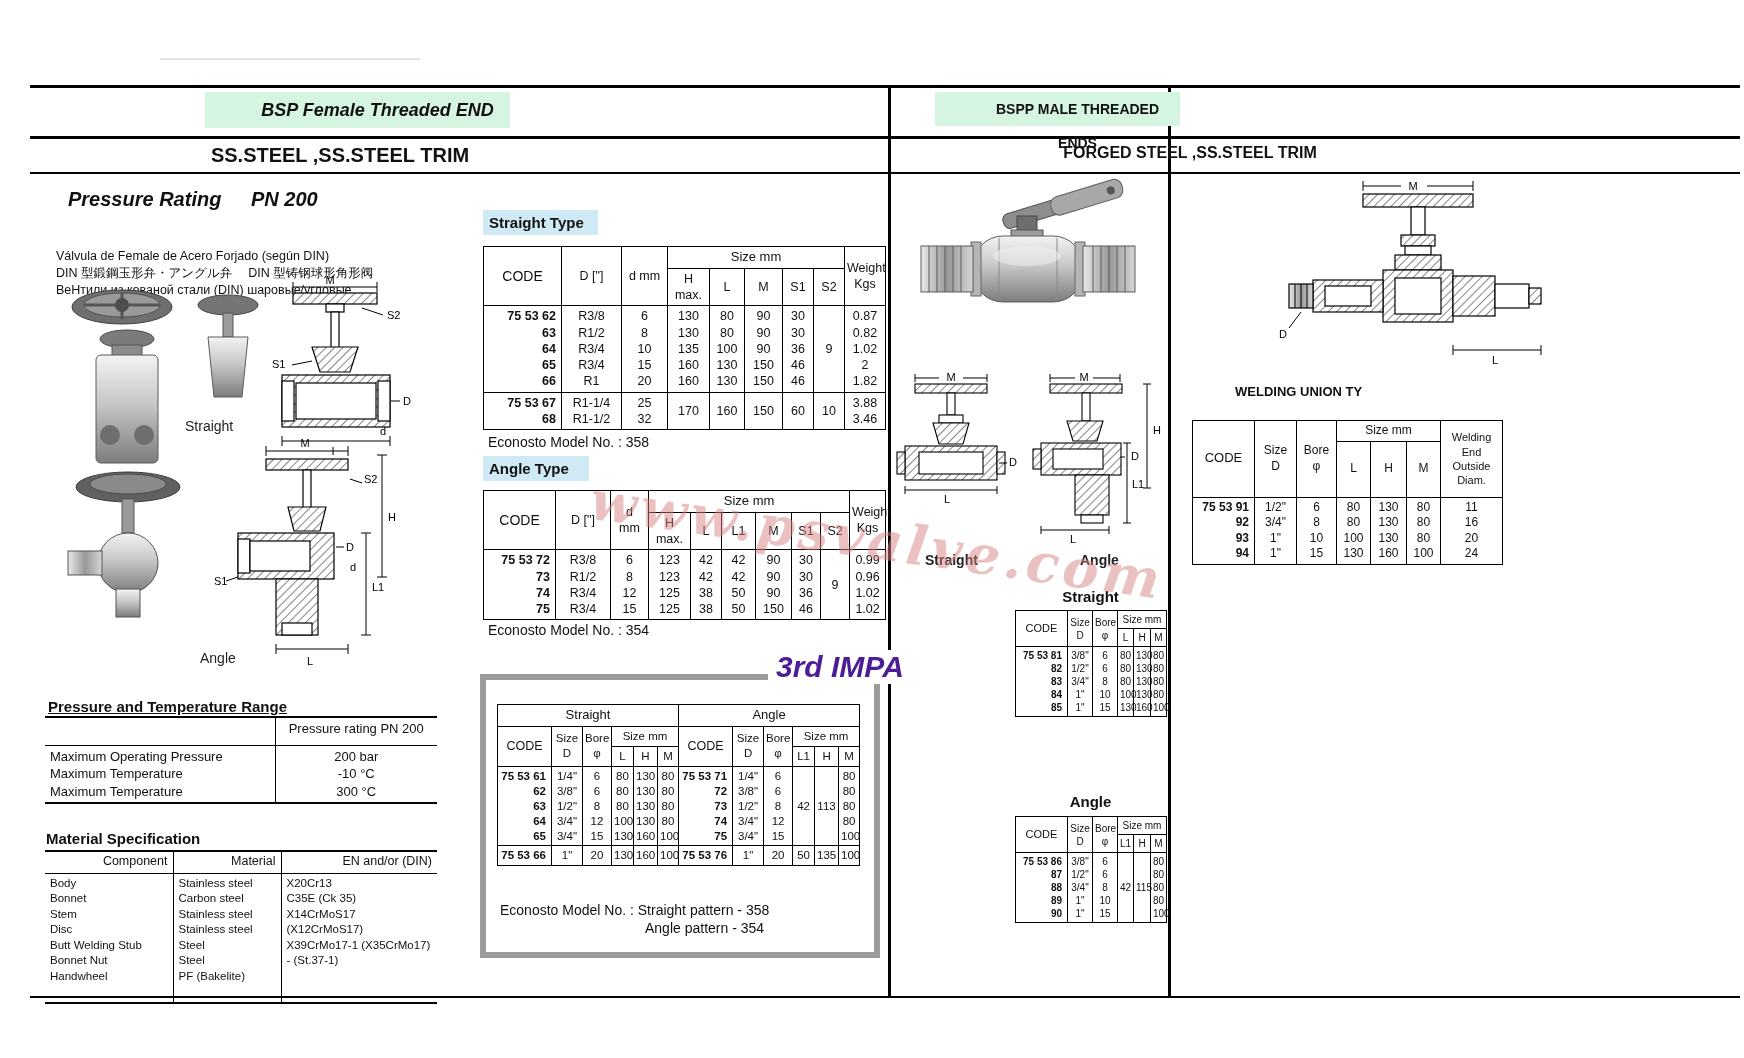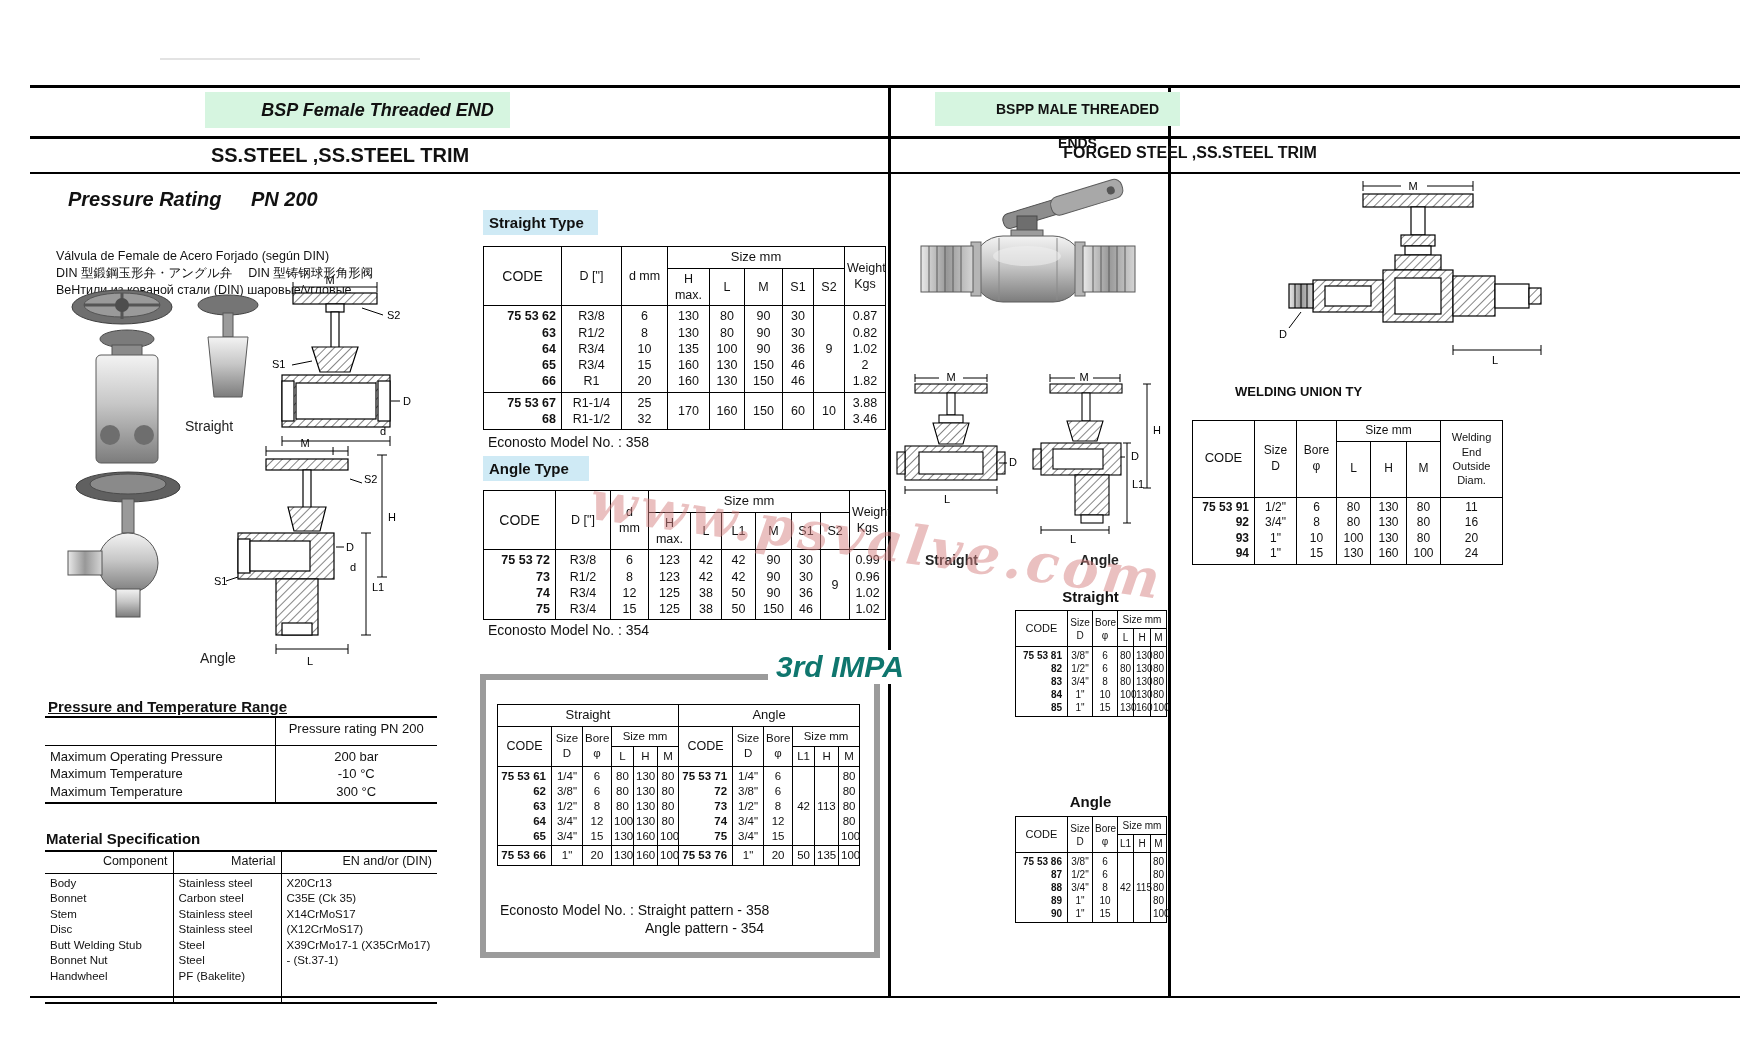--- a/index.html
+++ b/index.html
@@ -416,21 +416,21 @@
 0.96
 1.02
 1.02</td>
         </tr>
       </tbody>
   </table>
   <div class="abs note" style="left:488px;top:622px;">Econosto Model No. : 354</div>
 
   <div class="abs" style="left:480px;top:674px;width:400px;height:284px;border:6px solid #9b9b9b;"></div>
   <div class="abs" style="left:768px;top:650px;z-index:5;background:#fff;padding:0 8px;
-       font-style:italic;font-weight:bold;font-size:30px;color:#0f766e;">3rd IMPA</div>
+       font-style:italic;font-weight:bold;font-size:30px;color:#4c1d95;">3rd IMPA</div>
 
   <table class="dt impa abs" style="left:497px;top:704px;width:362px;font-size:11.5px;z-index:4;">
     <colgroup>
         <col style="width:54px">
         <col style="width:31px">
         <col style="width:29px">
         <col style="width:22px">
         <col style="width:24px">
         <col style="width:21px">
         <col style="width:54px">

